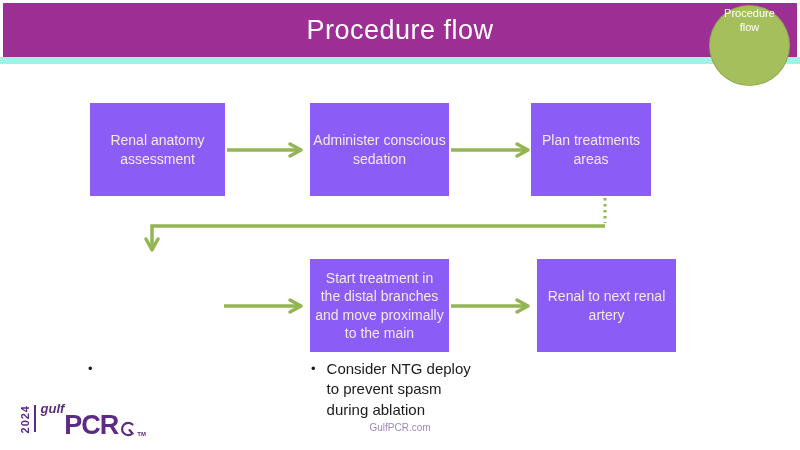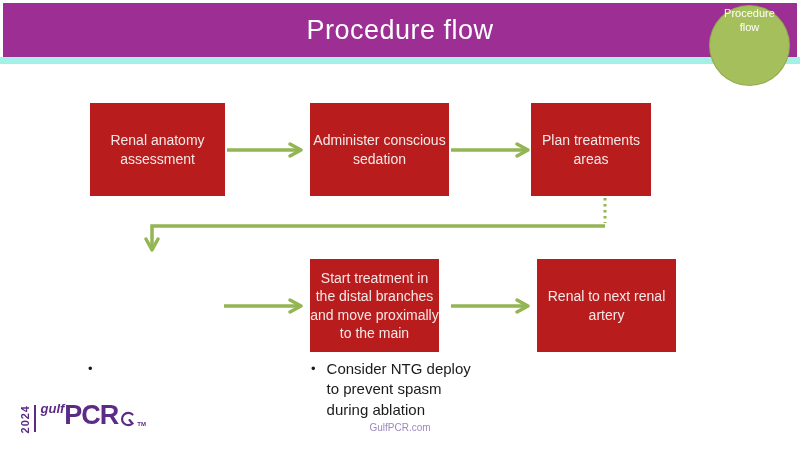--- a/index.html
+++ b/index.html
@@ -12,45 +12,45 @@
   .header-title{color:#ffffff;font-size:27px;font-weight:400;letter-spacing:.5px;}
   .teal-bar{position:absolute;left:0;right:0;top:57px;height:7px;background:#A3F0E6;}
 
   
   .badge{position:absolute;left:709px;top:5px;width:81px;height:81px;border-radius:50%;
          background:#A5BF5D;border:1px solid rgba(90,110,40,.25);box-sizing:border-box;
          display:flex;align-items:flex-start;justify-content:center;text-align:center;z-index:5;}
   .badge-text{color:#ffffff;font-size:11px;line-height:1.3;white-space:pre-line;}
 
   
-  .fbox{position:absolute;background:#b91c1c;display:flex;align-items:center;justify-content:center;
+  .fbox{position:absolute;background:#8b5cf6;display:flex;align-items:center;justify-content:center;
         text-align:center;color:#F3E8E7;font-size:14px;line-height:1.32;white-space:pre-line;}
   .b1{left:90px;top:103px;width:135px;height:93px;}
   .b2{left:310px;top:103px;width:139px;height:93px;align-items:center;}
   .b3{left:531px;top:103px;width:120px;height:93px;}
   .b4{left:89px;top:259px;width:133px;height:93px;}
-  .b5{left:310px;top:259px;width:129px;height:93px;}
+  .b5{left:310px;top:259px;width:139px;height:93px;}
   .b6{left:537px;top:259px;width:139px;height:93px;}
 
   .arrow-layer{position:absolute;left:0;top:0;width:800px;height:450px;pointer-events:none;}
 
   
   .note{position:absolute;display:flex;gap:11px;color:#1b1b1b;font-size:15px;line-height:1.35;}
   .note .dot{font-size:13px;line-height:1.55;}
   .note1{left:88px;top:359px;width:170px;}
   .note2{left:311px;top:359px;width:168px;}
 
   
   .logo{position:absolute;left:20px;top:402px;display:flex;align-items:flex-start;color:#5C2B85;}
   .logo-year{writing-mode:vertical-rl;transform:rotate(180deg);font-size:11px;font-weight:bold;
              letter-spacing:1px;line-height:1;margin-top:3px;}
   .logo-divider{width:1.5px;height:27px;background:#5C2B85;margin:3px 3px 0 3px;}
   .logo-textcol{display:flex;line-height:1;}
   .logo-gulf{font-size:13px;font-style:italic;font-weight:bold;margin-left:2px;}
-  .logo-row{display:flex;align-items:flex-end;}
+  .logo-row{display:flex;align-items:flex-end;margin-top:10px;}
   .logo-pcr{font-size:27px;font-weight:bold;letter-spacing:-1px;}
   .logo-g{margin-left:1px;margin-bottom:1px;}
   .logo-tm{font-size:6px;font-weight:bold;align-self:flex-end;margin-bottom:2px;}
   .website{position:absolute;left:0;right:0;top:422px;text-align:center;
            color:#9A89BD;font-size:10px;}
 </style>
 </head>
 <body>
 
 <div class="slide">

